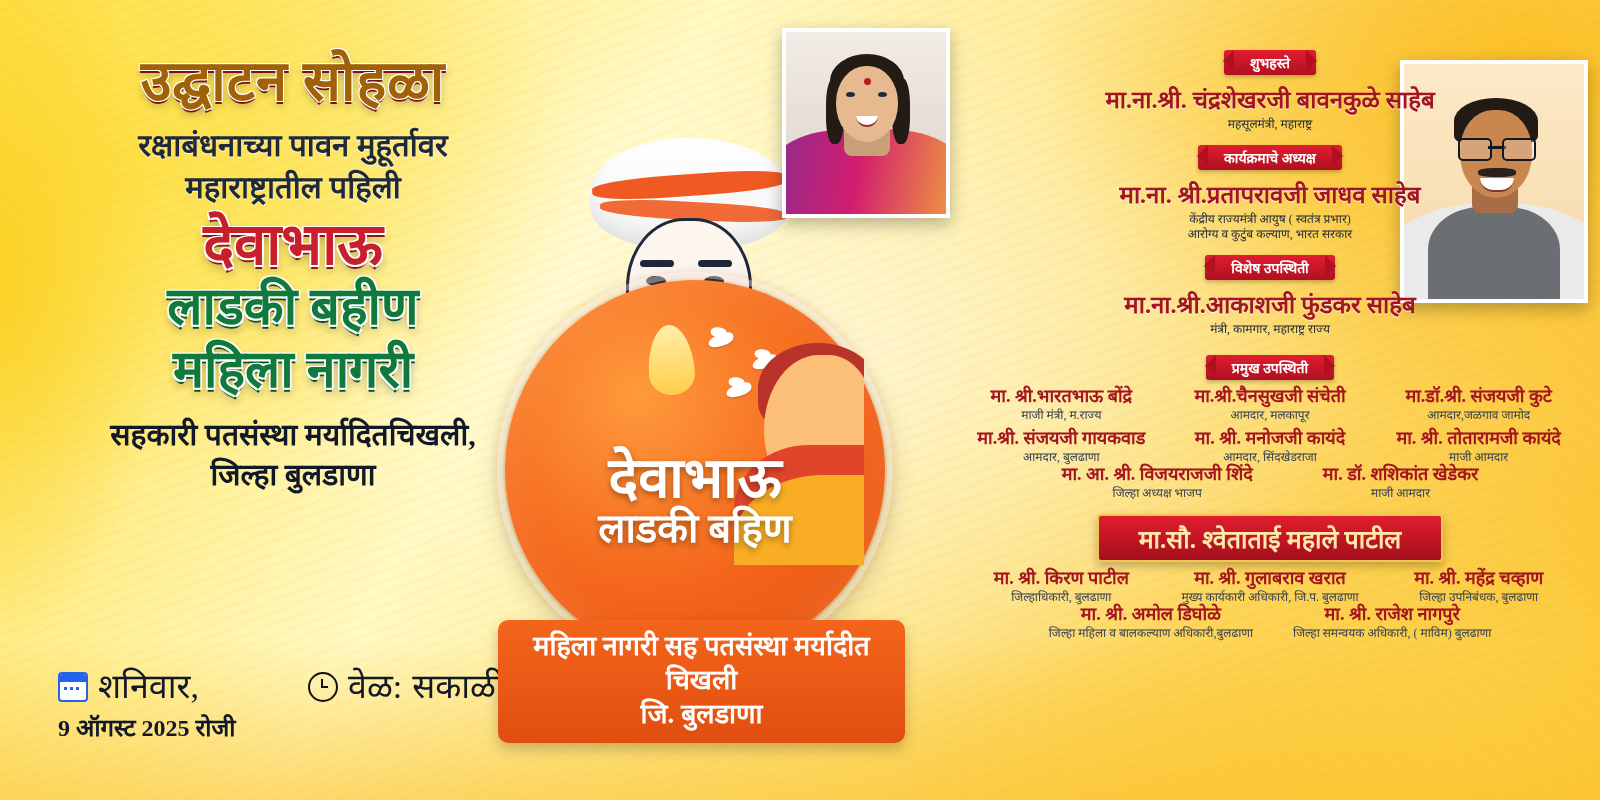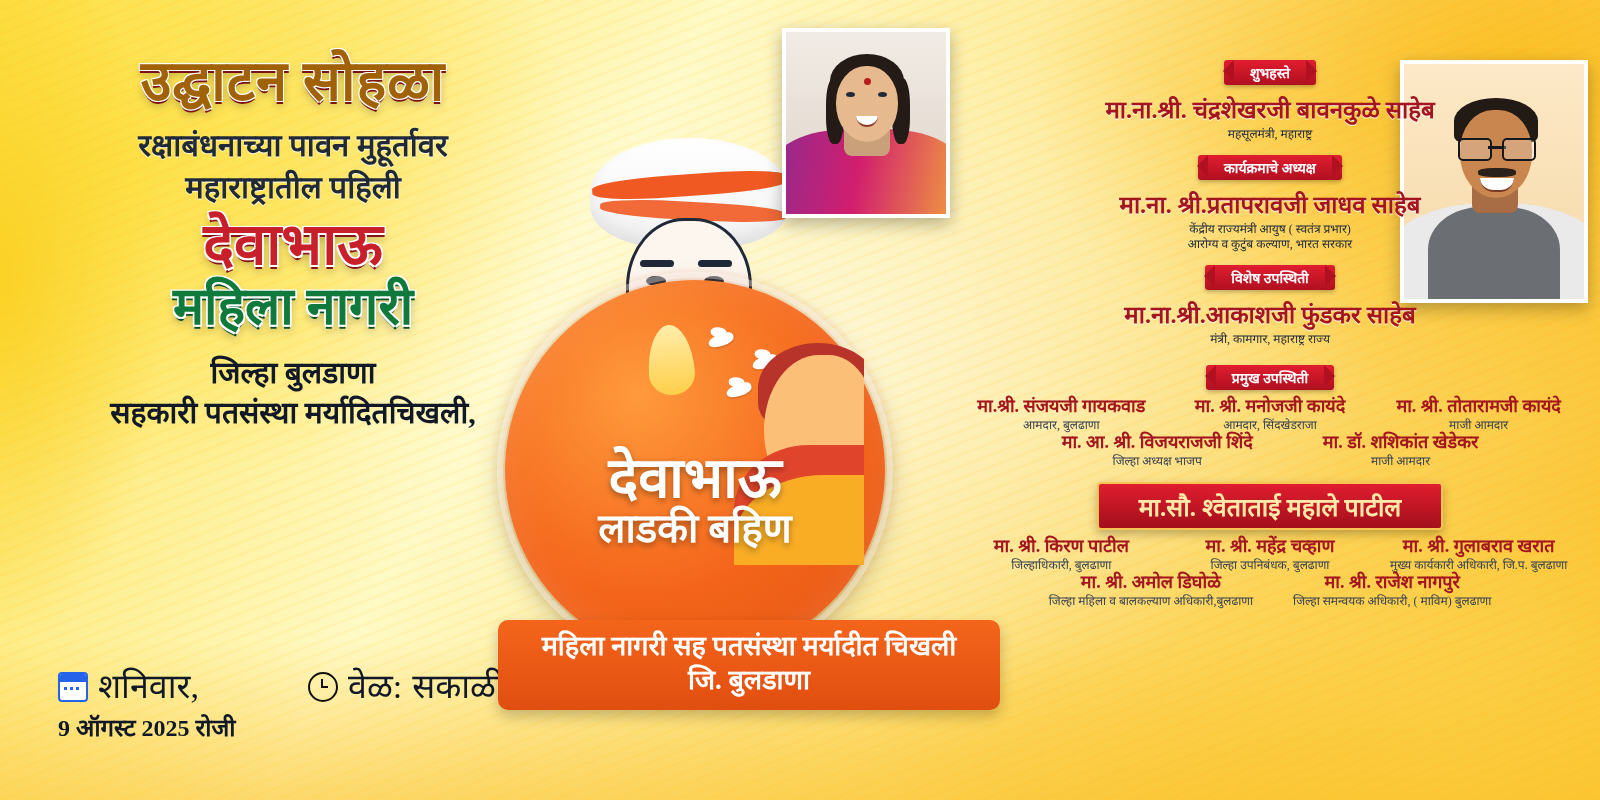--- a/index.html
+++ b/index.html
@@ -112,27 +112,27 @@
   .turban-b2{position:absolute;left:52px;top:82px;width:186px;height:18px;background:#f05a22;border-radius:40%;transform:rotate(3deg);opacity:.9;}
   .face{position:absolute;left:78px;top:98px;width:126px;height:150px;border-radius:46% 46% 48% 48%;background:#fdf6ee;border:3px solid #1f2937;box-sizing:border-box;}
   .brow{position:absolute;width:34px;height:7px;background:#1f2937;border-radius:6px;}
   .eye{position:absolute;width:20px;height:10px;background:#1f2937;border-radius:50%;}
   .mous{position:absolute;left:92px;top:182px;width:96px;height:20px;background:#1f2937;border-radius:50% 50% 40% 40%;}
   .mouth{position:absolute;left:116px;top:206px;width:48px;height:10px;background:#b91c1c;border-radius:0 0 20px 20px;}
   .scarf{position:absolute;left:52px;top:210px;width:196px;height:120px;background:#f05a22;border-radius:50% 50% 20% 20%;}
   .scarf-w{position:absolute;left:86px;top:232px;width:120px;height:100px;background:#fff;border-radius:50% 50% 18% 18%;}
   .scarf-tail{position:absolute;left:206px;top:236px;width:64px;height:120px;background:#f05a22;border-radius:40% 60% 50% 50%;transform:rotate(12deg);}
 
-  .ribbon{position:absolute;left:498px;top:620px;width:502px;padding:10px 0 12px;text-align:center;
+  .ribbon{position:absolute;left:498px;top:620px;width:407px;padding:10px 0 12px;text-align:center;
     background:linear-gradient(#f4651b,#e04e10);border-radius:10px;color:#fff;
     font-family:"Liberation Serif",serif;font-weight:bold;font-size:27px;line-height:1.25;
     box-shadow:0 6px 14px rgba(0,0,0,.22);}
 
   
-  .right{position:absolute;left:960px;top:60px;width:620px;text-align:center;color:#111827;}
+  .right{position:absolute;left:960px;top:50px;width:620px;text-align:center;color:#111827;}
   .tag{display:inline-block;background:linear-gradient(#e11d2f,#b01020);color:#fff;
     font-family:"Liberation Serif",serif;font-size:14px;font-weight:bold;padding:3px 26px;border-radius:3px;
     position:relative;box-shadow:0 2px 4px rgba(0,0,0,.25);}
   .tag:before,.tag:after{content:"";position:absolute;top:0;border:11px solid transparent;}
   .tag:before{left:-12px;border-right-color:#b01020;}
   .tag:after{right:-12px;border-left-color:#b01020;}
   .vip-name{font-family:"Liberation Serif",serif;font-size:24px;font-weight:bold;color:#a3161f;margin-top:7px;
     text-shadow:0 1px 0 rgba(255,255,255,.85);}
   .vip-desc{font-family:"Liberation Serif",serif;font-size:12px;color:#1f2937;line-height:1.3;margin-top:2px;}
   .gap{height:12px;}
@@ -184,24 +184,25 @@
 <div class="edge-l"></div>
 <div class="edge-b"></div>
 
 <div class="left">
   <div class="l-title">उद्घाटन सोहळा</div>
   <div class="l-sub">
     <div>रक्षाबंधनाच्या पावन मुहूर्तावर</div>
     <div>महाराष्ट्रातील पहिली</div>
   </div>
   <div class="big1">देवाभाऊ</div>
+  <div class="big2">लाडकी बहीण</div>
   <div class="big2">महिला नागरी</div>
   <div class="l-foot">
+    <div>सहकारी पतसंस्था मर्यादितचिखली,</div>
     <div>जिल्हा बुलडाणा</div>
-    <div>सहकारी पतसंस्था मर्यादितचिखली,</div>
   </div>
 </div>
 
 <div class="info">
   <div class="info-row">
     <div class="info-col" style="width:240px;">
       <div class="line">
         <span class="ico ico-cal"></span>
         <span class="info-txt">शनिवार,</span>
       </div>
@@ -312,20 +313,34 @@
 
   <div>
     <span class="tag">विशेष उपस्थिती</span>
     <div class="vip-name">मा.ना.श्री.आकाशजी फुंडकर साहेब</div>
     <div class="vip-desc">मंत्री, कामगार, महाराष्ट्र राज्य</div>
   </div>
 
   <div style="height:18px"></div>
   <span class="tag">प्रमुख उपस्थिती</span>
 
+  <div class="grid3">
+    <div class="g-item">
+      <div class="g-name">मा. श्री.भारतभाऊ बोंद्रे</div>
+      <div class="g-desc">माजी मंत्री, म.राज्य</div>
+    </div>
+    <div class="g-item">
+      <div class="g-name">मा.श्री.चैनसुखजी संचेती</div>
+      <div class="g-desc">आमदार, मलकापूर</div>
+    </div>
+    <div class="g-item">
+      <div class="g-name">मा.डॉ.श्री. संजयजी कुटे</div>
+      <div class="g-desc">आमदार,जळगाव जामोद</div>
+    </div>
+  </div>
 
   <div class="grid3">
     <div class="g-item">
       <div class="g-name">मा.श्री. संजयजी गायकवाड</div>
       <div class="g-desc">आमदार, बुलढाणा</div>
     </div>
     <div class="g-item">
       <div class="g-name">मा. श्री. मनोजजी कायंदे</div>
       <div class="g-desc">आमदार, सिंदखेडराजा</div>
     </div>
@@ -347,26 +362,26 @@
   </div>
 
   <div class="host-tag">मा.सौ. श्वेताताई महाले पाटील</div>
 
   <div class="grid3">
     <div class="g-item">
       <div class="g-name">मा. श्री. किरण पाटील</div>
       <div class="g-desc">जिल्हाधिकारी, बुलढाणा</div>
     </div>
     <div class="g-item">
+      <div class="g-name">मा. श्री. गुलाबराव खरात</div>
+      <div class="g-desc">मुख्य कार्यकारी अधिकारी, जि.प. बुलढाणा</div>
+    </div>
+    <div class="g-item">
       <div class="g-name">मा. श्री. महेंद्र चव्हाण</div>
       <div class="g-desc">जिल्हा उपनिबंधक, बुलढाणा</div>
-    </div>
-    <div class="g-item">
-      <div class="g-name">मा. श्री. गुलाबराव खरात</div>
-      <div class="g-desc">मुख्य कार्यकारी अधिकारी, जि.प. बुलढाणा</div>
     </div>
   </div>
 
   <div class="grid2" style="gap:40px">
     <div>
       <div class="g-name">मा. श्री. अमोल डिघोळे</div>
       <div class="g-desc">जिल्हा महिला व बालकल्याण अधिकारी,बुलढाणा</div>
     </div>
     <div>
       <div class="g-name">मा. श्री. राजेश नागपुरे</div>

